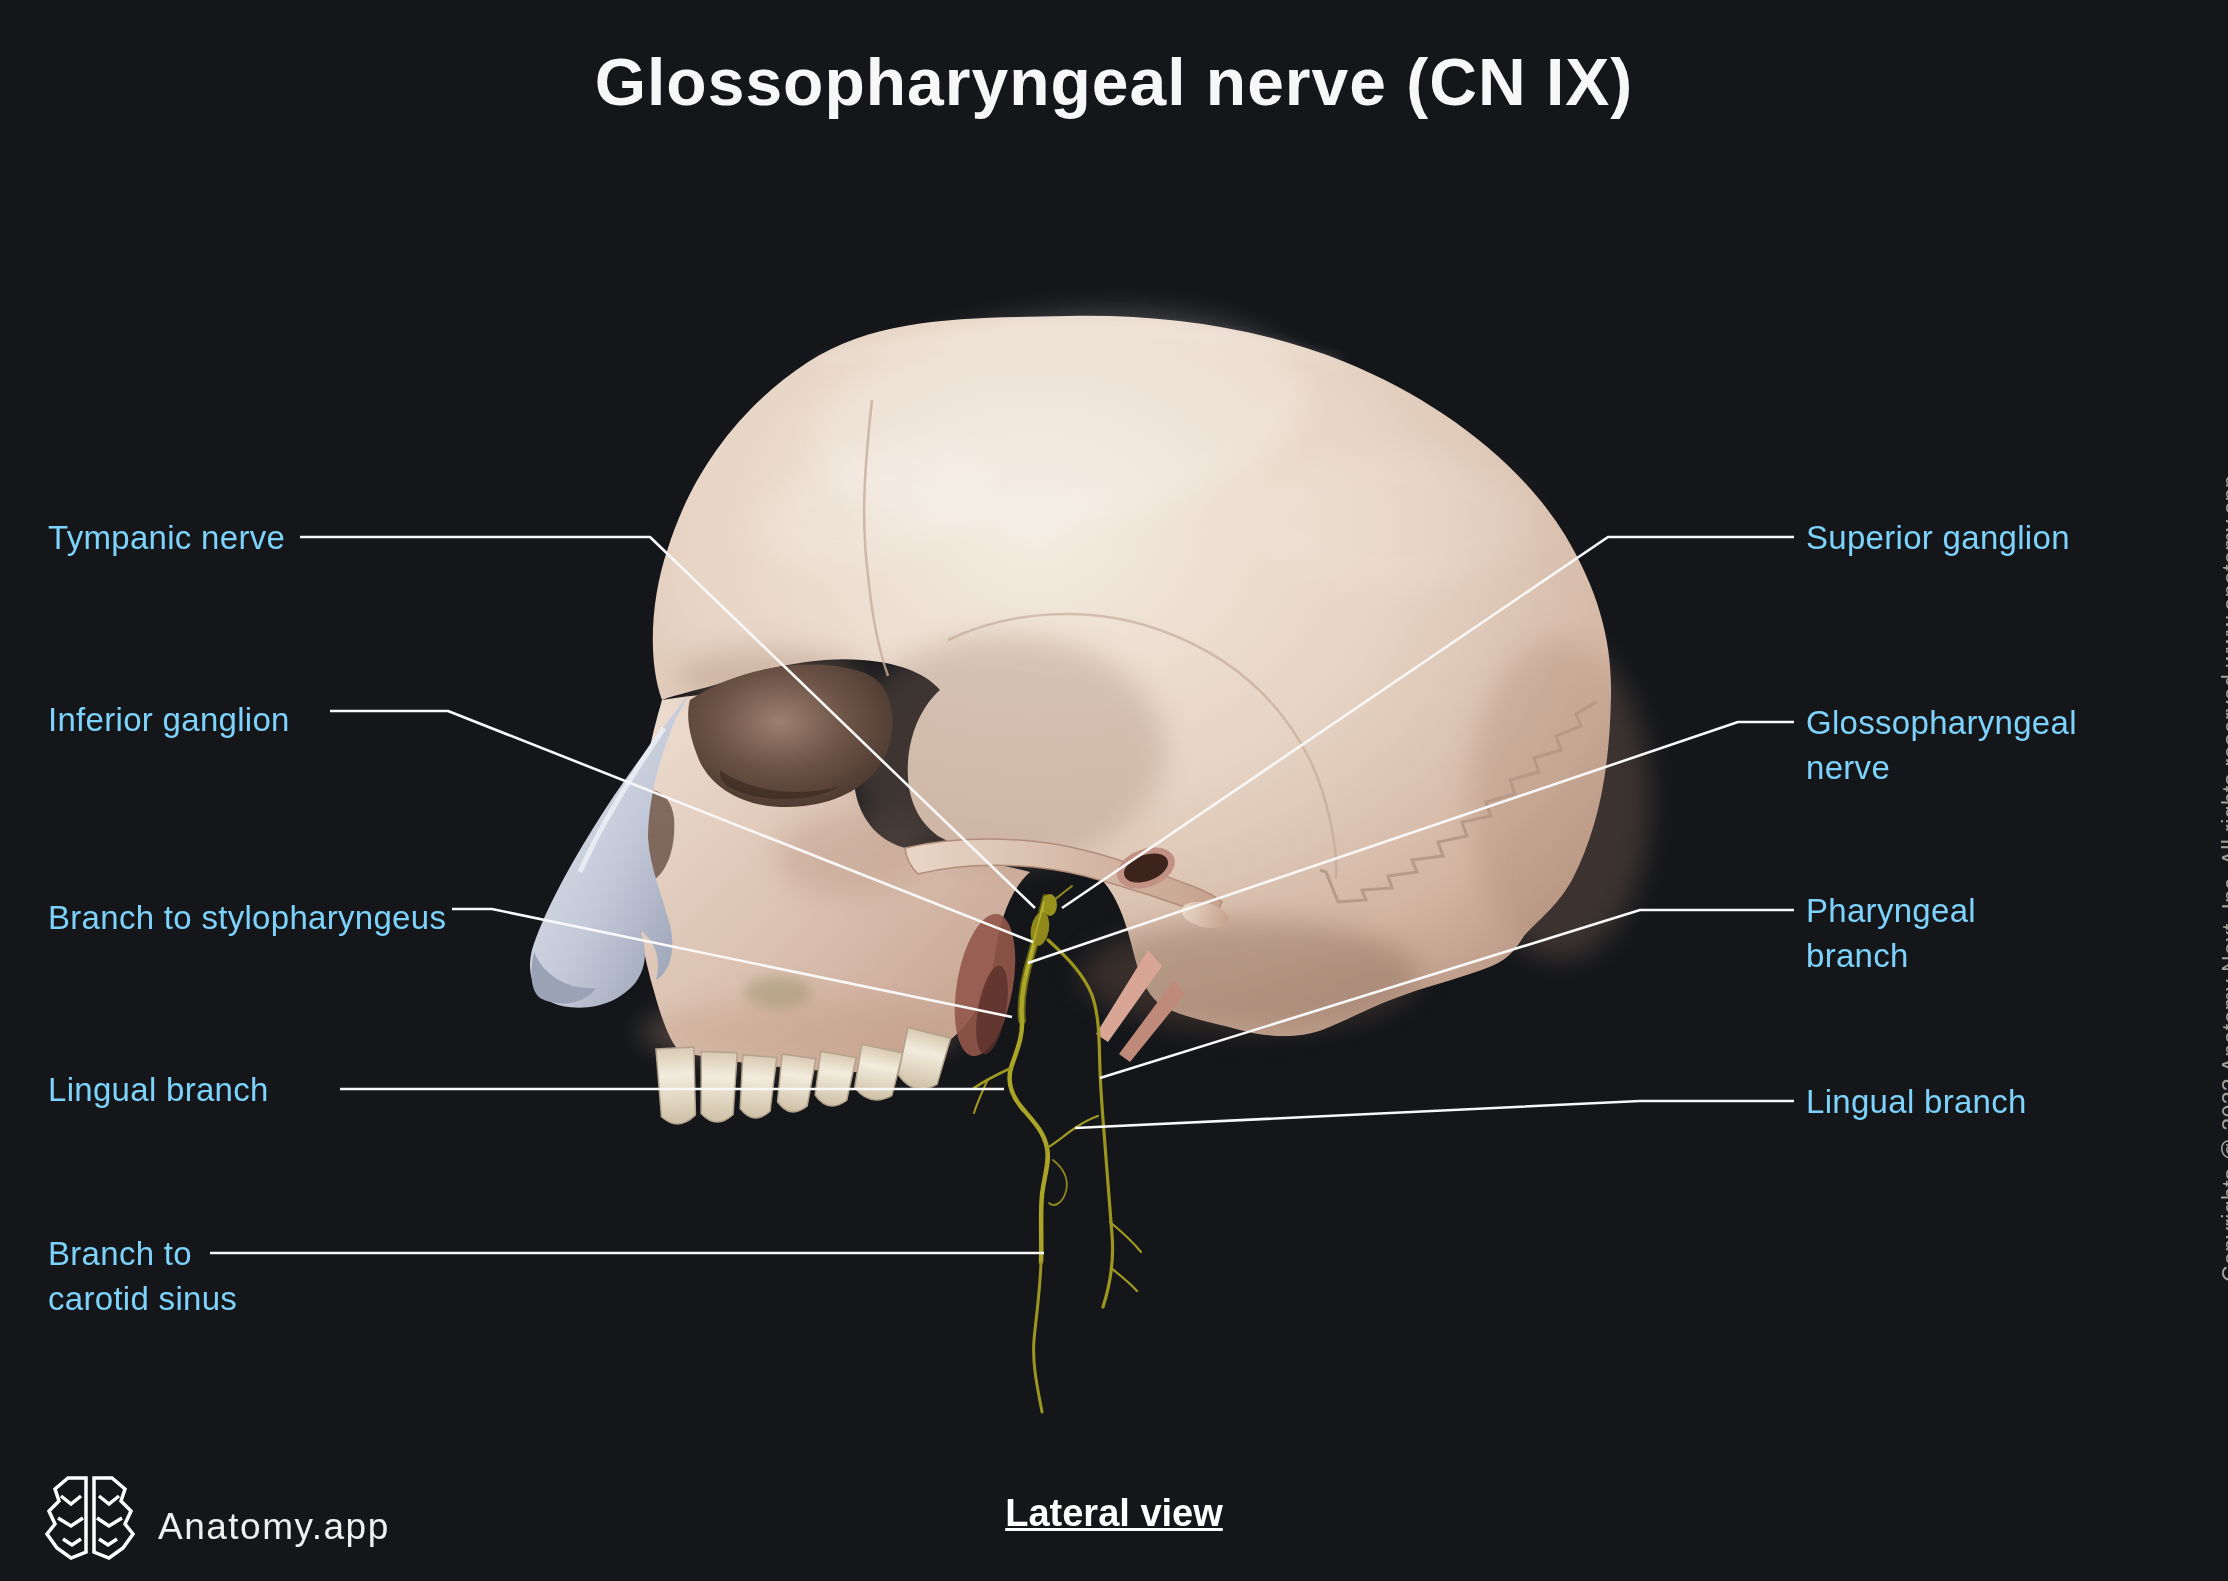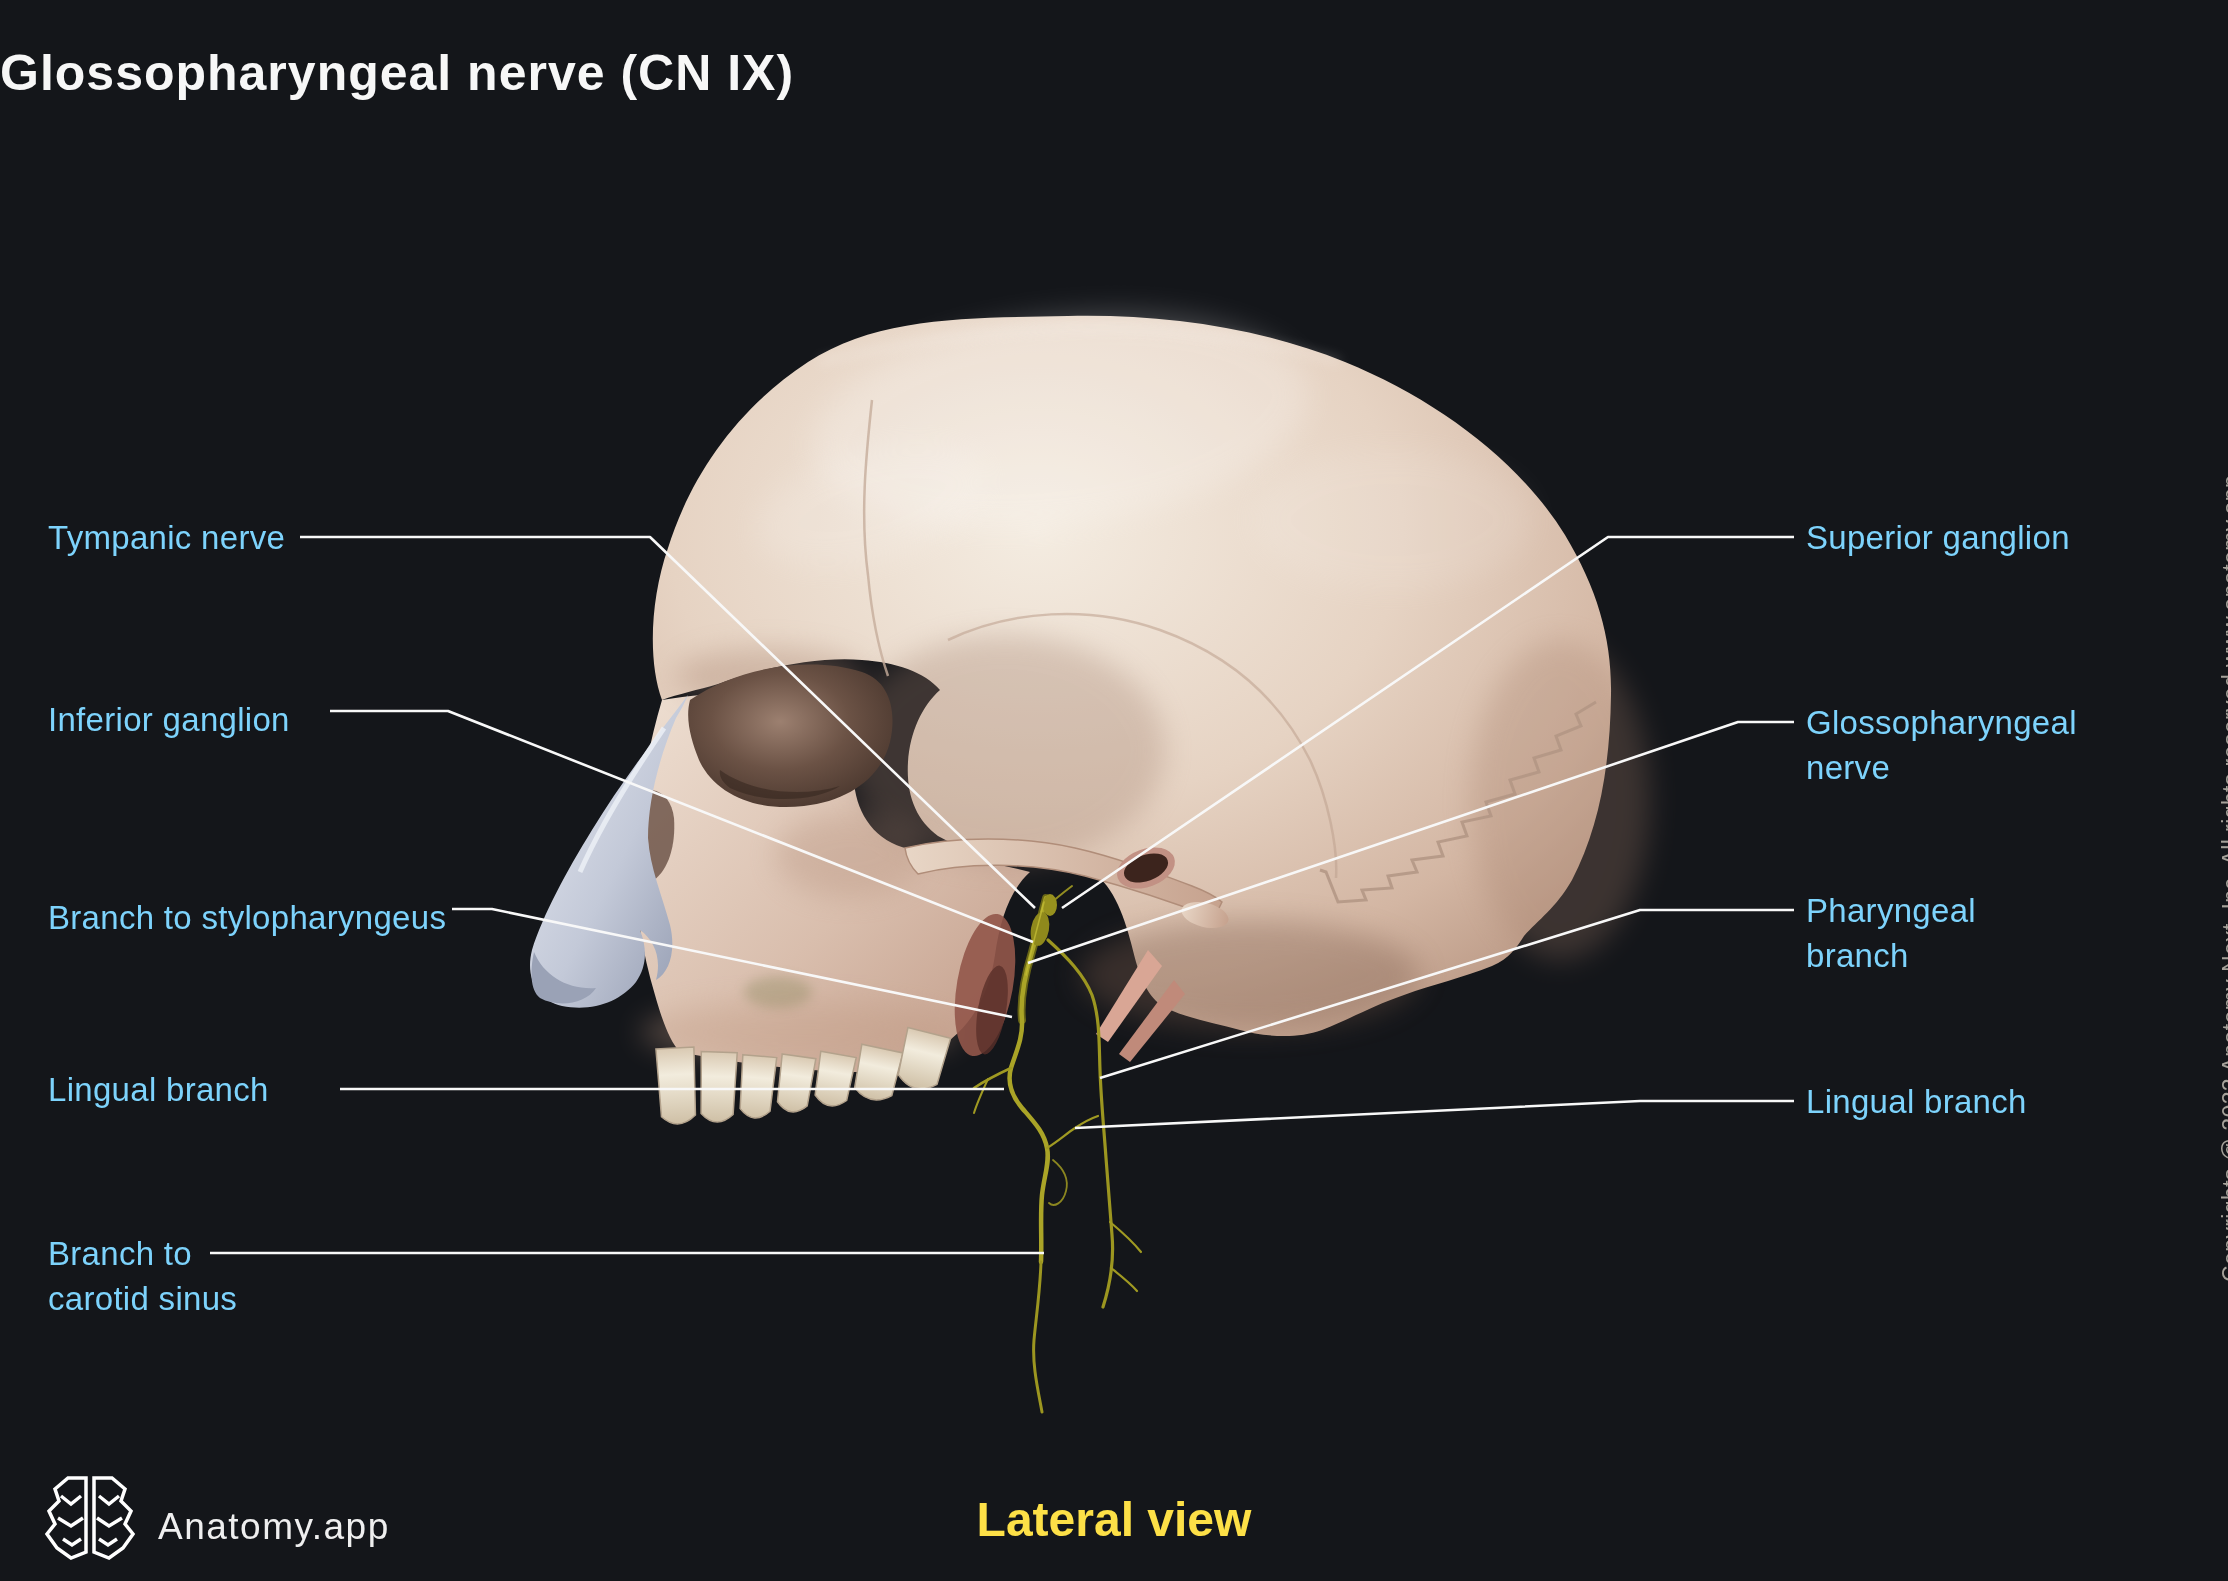--- a/index.html
+++ b/index.html
@@ -1,25 +1,25 @@
 <!DOCTYPE html>
 <html><head>
 <meta charset="utf-8">
 <style>
   html,body{margin:0;padding:0;background:#14161a;}
   .stage{position:relative;width:2228px;height:1581px;background:#14161a;overflow:hidden;
          font-family:"Liberation Sans","DejaVu Sans",sans-serif;}
   .stage svg.art{position:absolute;left:0;top:0;z-index:1;}
-  .page-title{position:absolute;left:0;right:0;top:44px;
-      font-size:50px;font-weight:700;letter-spacing:1px;color:#f7f7f7;z-index:3;}
+  .page-title{position:absolute;left:0;right:0;top:44px;text-align:center;
+      font-size:66px;font-weight:700;letter-spacing:1px;color:#f7f7f7;z-index:3;}
   .anat-label{position:absolute;font-size:33px;line-height:45px;color:#7dd3fc;
       letter-spacing:.3px;z-index:3;}
   .nowrap{white-space:nowrap;}
   .view-label{position:absolute;left:0;right:0;top:1492px;text-align:center;
-      font-size:48px;font-weight:600;color:#fde047;z-index:3;}
+      font-size:38px;font-weight:600;color:#ffffff;z-index:3;text-decoration:underline;}
   .brand{position:absolute;left:44px;top:1472px;display:flex;align-items:center;z-index:3;}
   .brand-name{margin-left:22px;font-size:37px;font-weight:300;letter-spacing:1.5px;color:#efefef;margin-top:17px;}
   .copyright{position:absolute;left:2218px;top:1282px;width:905px;
       transform:rotate(-90deg);transform-origin:0 0;
       font-size:23px;letter-spacing:.4px;color:#a6a29a;z-index:3;white-space:nowrap;}
 </style>
 </head>
 <body>
 
 <div class="stage">

